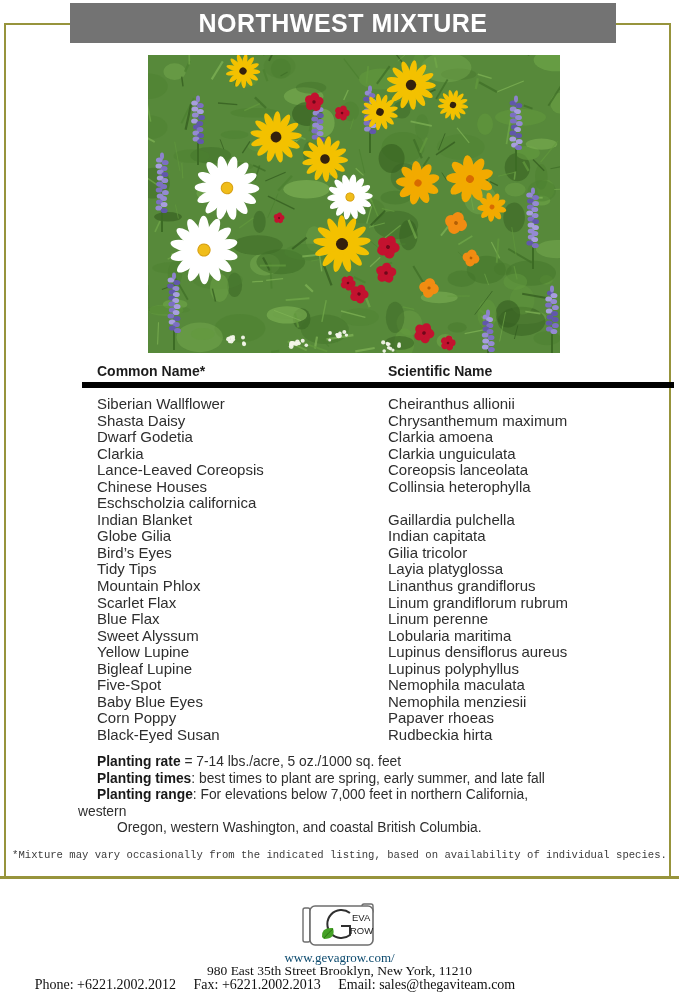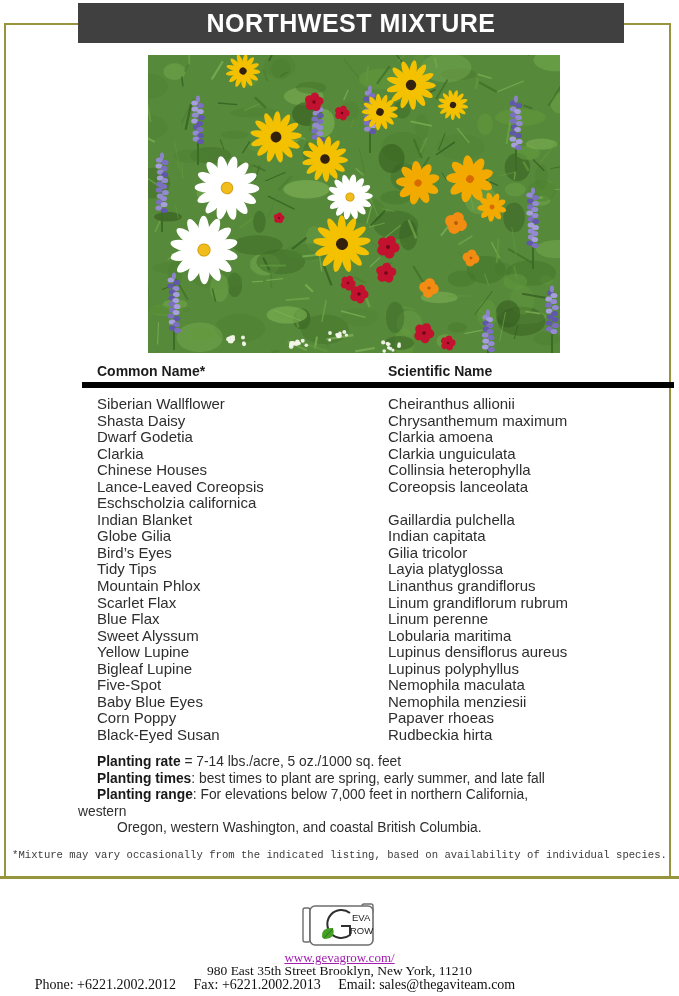--- a/index.html
+++ b/index.html
@@ -4,21 +4,21 @@
 <title>Northwest Mixture</title>
 <style>
   html,body{margin:0;padding:0;background:#fff;}
   #page{position:relative;width:679px;height:996px;background:#ffffff;overflow:hidden;
         font-family:"Liberation Sans",sans-serif;color:#2d2d2d;}
   
   .frame{position:absolute;left:4px;top:23px;width:667px;height:853px;
          border:2px solid #97943c;border-bottom:none;box-sizing:border-box;}
   .bottom-rule{position:absolute;left:0;top:876px;width:679px;height:3px;background:#97943c;}
   
-  .header-bar{position:absolute;left:70px;top:3px;width:546px;height:40px;background:#404040;z-index:5;margin-left:8px;}
+  .header-bar{position:absolute;left:70px;top:3px;width:546px;height:40px;background:#737373;z-index:5;}
   .header-bar .title{display:block;width:100%;text-align:center;line-height:40px;
          font-size:25px;font-weight:bold;letter-spacing:.5px;color:#ffffff;}
   
   .photo{position:absolute;left:148px;top:55px;width:412px;height:298px;z-index:4;}
   .photo svg{width:100%;height:100%;display:block;}
   
   .species-table{position:absolute;left:82px;top:363px;width:592px;}
   .thead{display:flex;font-weight:bold;font-size:14px;color:#1c1c1c;padding-bottom:3px;
          border-bottom:6px solid #000000;}
   .thead .c1{width:291px;padding-left:15px;box-sizing:border-box;}
@@ -34,21 +34,21 @@
   .planting .contline{padding-left:39px;}
   .planting b{color:#191919;}
   
   .footnote{position:absolute;left:0;top:849px;width:679px;text-align:center;
             font-size:10.6px;color:#3c3c3c;font-family:Liberation Mono, monospace;}
   
   .logo{position:absolute;left:300px;top:901px;width:80px;height:48px;}
   .logo svg{width:100%;height:100%;display:block;}
   .weblink{position:absolute;left:0;top:950px;width:679px;text-align:center;
            font-family:"Liberation Serif",serif;font-size:13px;}
-  .weblink a{color:#a21caf;text-decoration:underline;cursor:pointer;}
+  .weblink a{color:#0c4a6e;cursor:pointer;}
   .address{position:absolute;left:0;top:963px;width:679px;text-align:center;
            font-family:"Liberation Serif",serif;font-size:13.5px;color:#101010;}
   .contact{position:absolute;left:0;top:977px;width:550px;text-align:center;
            font-family:"Liberation Serif",serif;font-size:14px;color:#101010;}
   .contact span{display:inline-block;}
   .contact .gap{margin-left:14px;}
 </style>
 </head>
 <body>
 
@@ -814,26 +814,26 @@
         </div>
         <div class="trow">
           <span class="c1">Dwarf Godetia</span>
           <span class="c2">Clarkia amoena</span>
         </div>
         <div class="trow">
           <span class="c1">Clarkia</span>
           <span class="c2">Clarkia unguiculata</span>
         </div>
         <div class="trow">
+          <span class="c1">Lance-Leaved Coreopsis</span>
+          <span class="c2">Coreopsis lanceolata</span>
+        </div>
+        <div class="trow">
           <span class="c1">Chinese Houses</span>
           <span class="c2">Collinsia heterophylla</span>
-        </div>
-        <div class="trow">
-          <span class="c1">Lance-Leaved Coreopsis</span>
-          <span class="c2">Coreopsis lanceolata</span>
         </div>
         <div class="trow">
           <span class="c2">Eschscholzia californica</span>
         </div>
         <div class="trow">
           <span class="c1">Indian Blanket</span>
           <span class="c2">Gaillardia pulchella</span>
         </div>
         <div class="trow">
           <span class="c1">Globe Gilia</span>

